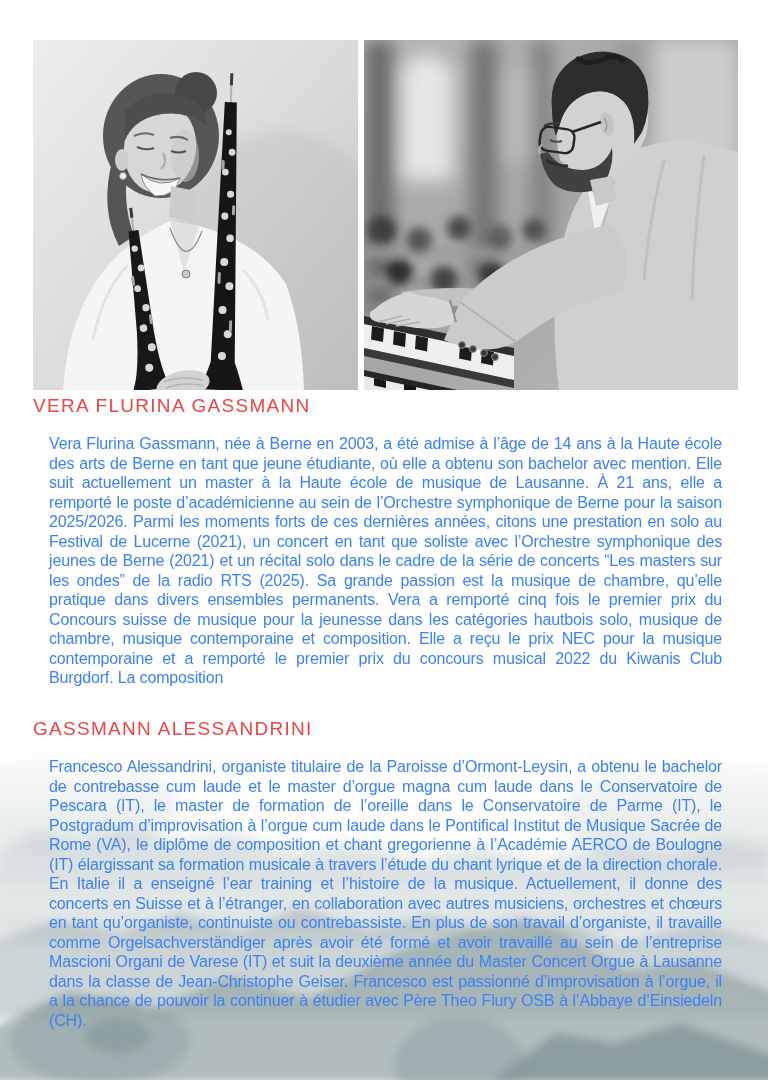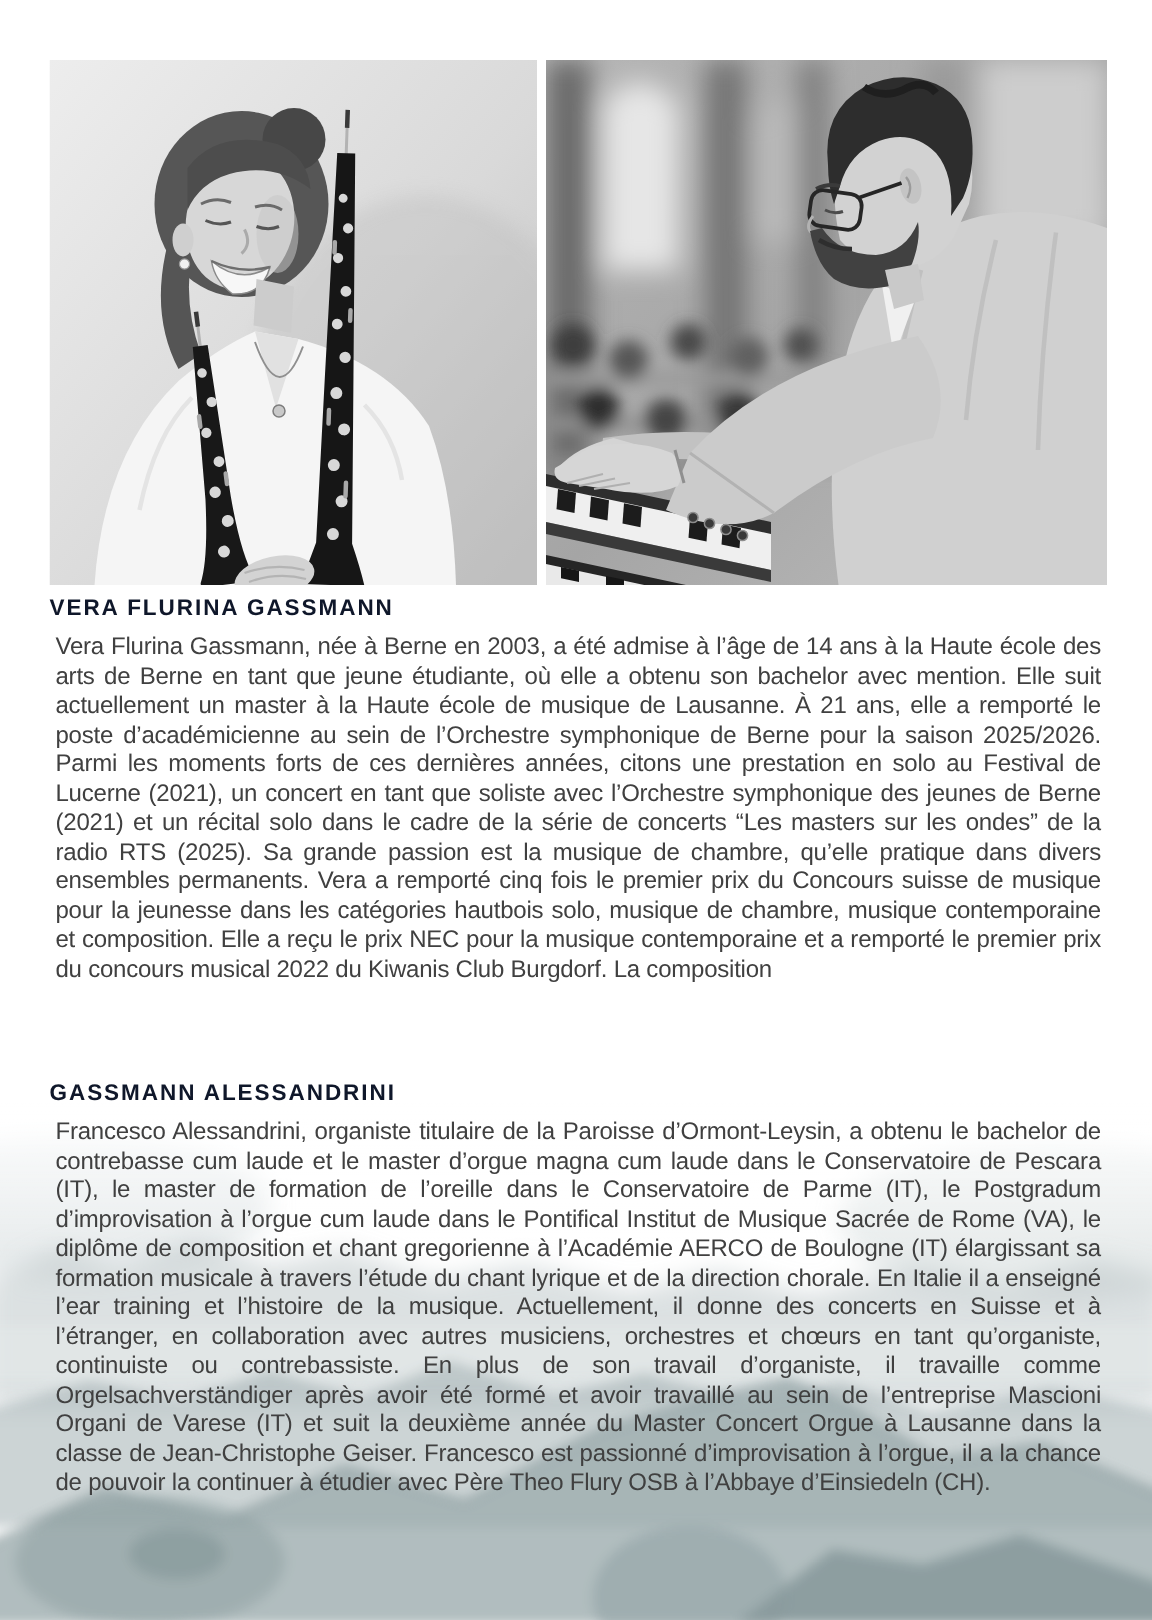--- a/index.html
+++ b/index.html
@@ -20,33 +20,33 @@
   .photos { position:absolute; left:33px; top:40px; display:flex; gap:6px; }
   figure { margin:0; padding:0; }
   .photo svg { display:block; }
 
   
   .bio-section { position:absolute; left:33px; width:705px; z-index:2; }
   .bio-vera { top:393px; }
   .bio-francesco { top:716px; }
   .bio-section h1 {
     margin:0 0 2px 0;
-    font-size:15px;
+    font-size:19px;
     line-height:25px;
-    font-weight:700;
+    font-weight:400;
     letter-spacing:1.3px;
-    color:#0f172a;
+    color:#ef4444;
   }
   .bio-section p {
-    margin:4px;
+    margin:16px;
     font-size:16px;
     line-height:19.5px;
     letter-spacing:-0.15px;
     text-align:justify;
-    color:#404040;
+    color:#3b82f6;
   }
 </style>
 </head>
 <body>
 
 <div class="page">
 
   <svg class="watercolor" width="768" height="347" viewBox="0 0 768 347" preserveAspectRatio="none" aria-hidden="true">
     <defs>
       <filter id="wb1" x="-20%" y="-20%" width="140%" height="140%">

